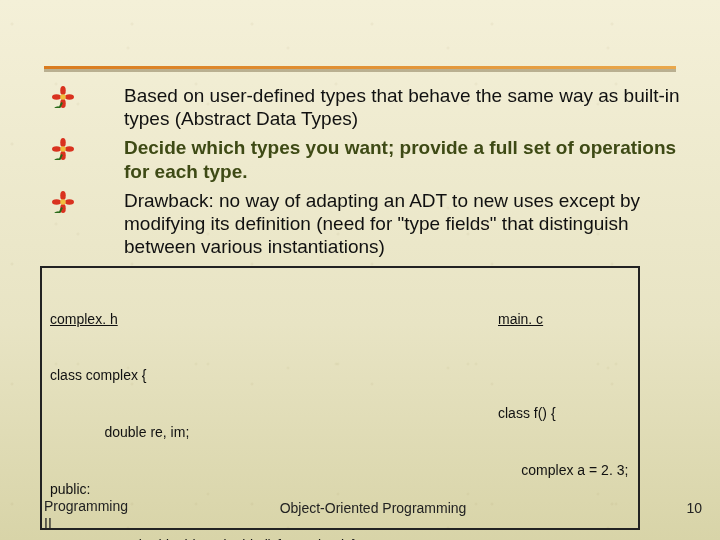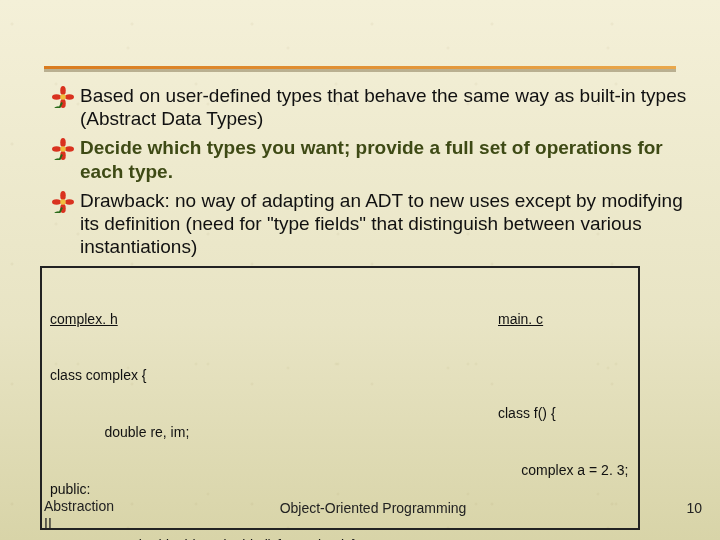--- a/index.html
+++ b/index.html
@@ -57,20 +57,21 @@
   .bullets {
     position: absolute;
     top: 84px;
     left: 52px;
     right: 30px;
   }
   .bullet {
     display: flex;
     align-items: flex-start;
     margin-bottom: 6px;
+    gap: 44px;
   }
   .bullet .icon {
     flex: 0 0 22px;
     height: 22px;
     position: relative;
     margin-right: 6px;
     margin-top: 2px;
   }
   .bullet .icon svg { width: 22px; height: 22px; }
   .bullet .text {
@@ -205,18 +206,18 @@
       <div>      complex a = 2. 3;</div>
       
       
       <div></div>
       
       
     </div>
   </div>
 
   <div class="footer">
-    <div class="left" style="white-space: pre-line;">Abstraction
+    <div class="left" style="white-space: pre-line;">Programming
 II</div>
     <div class="center">Object-Oriented Programming</div>
     <div class="right">10</div>
   </div>
 </div>
 
 </body></html>

